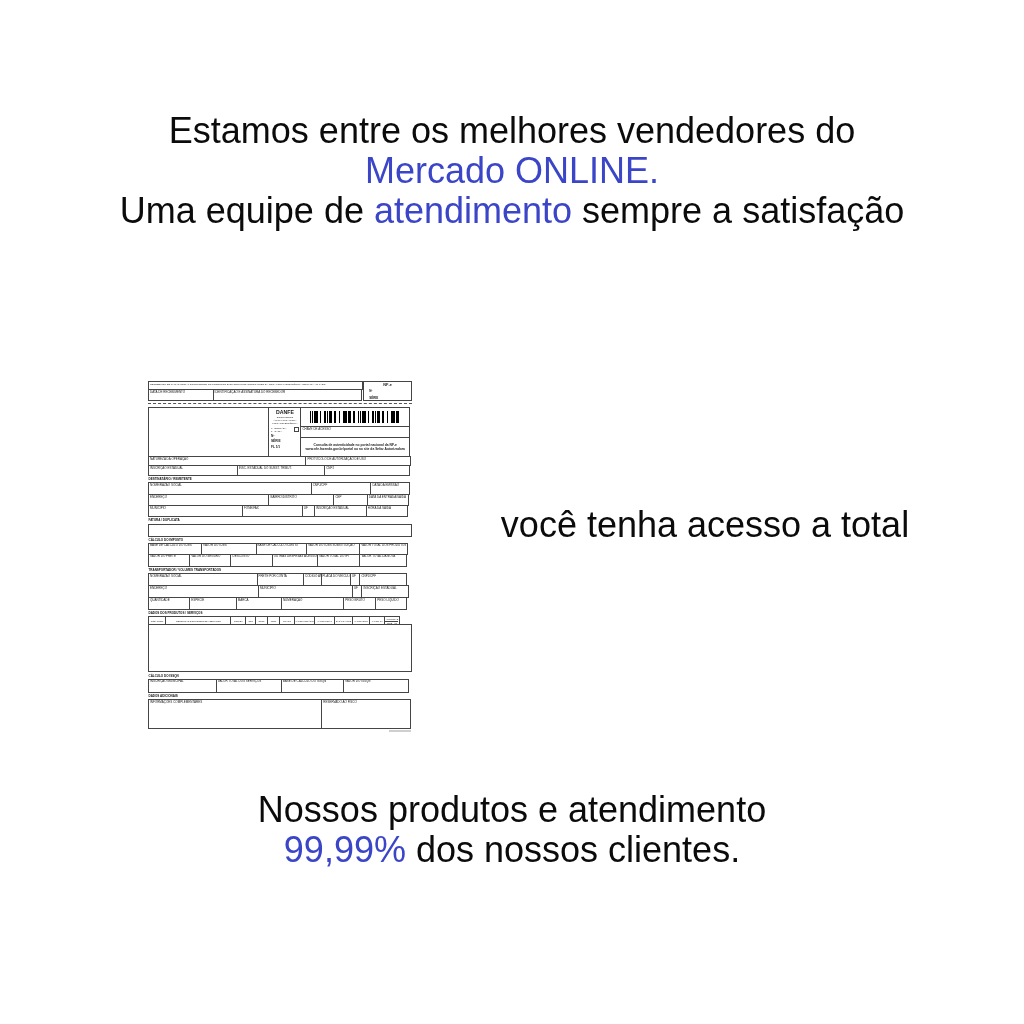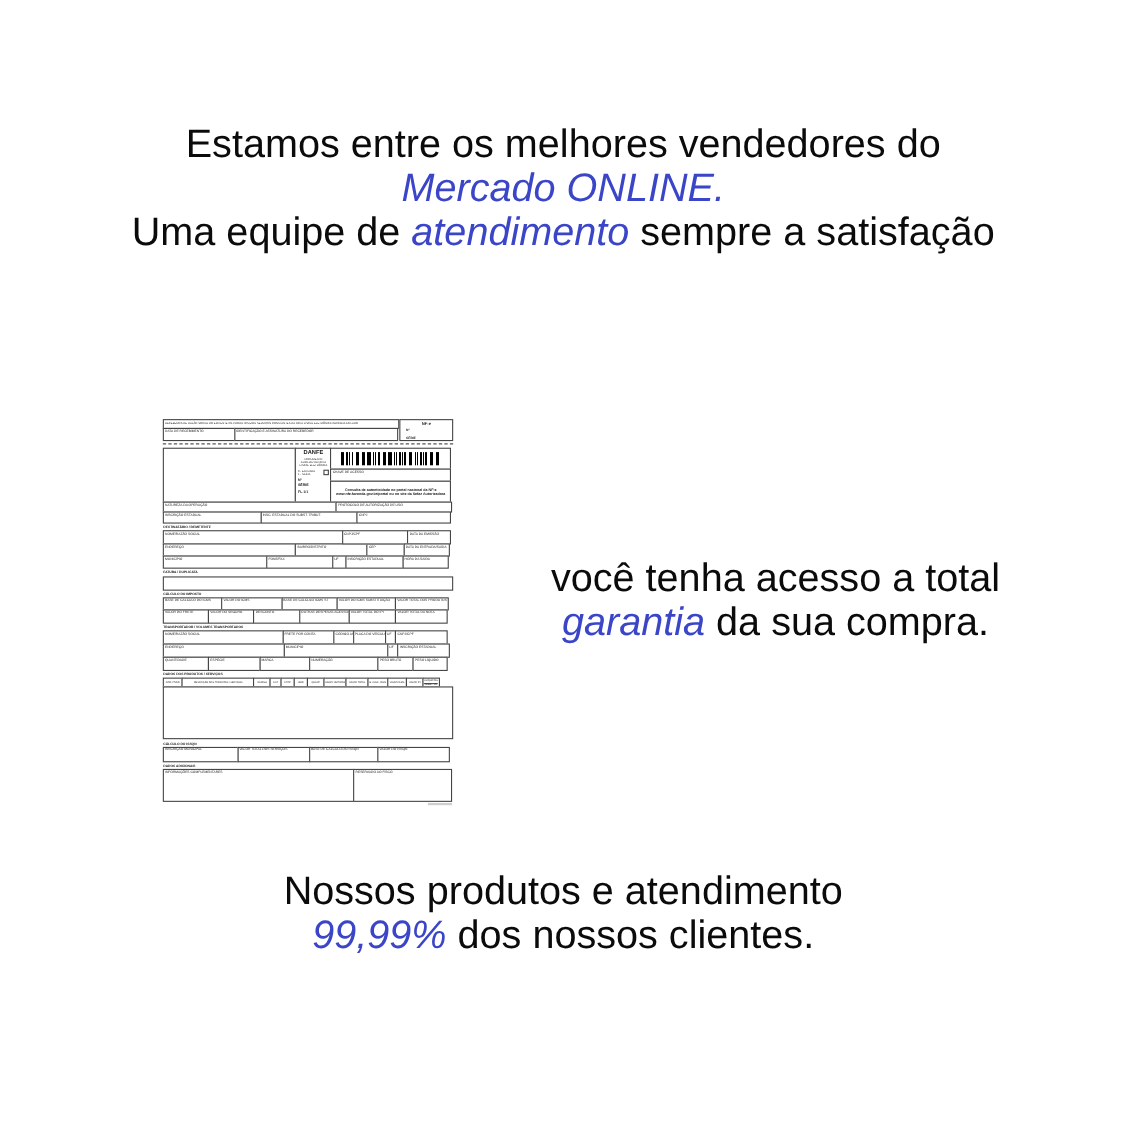--- a/index.html
+++ b/index.html
@@ -6,21 +6,21 @@
   body {
     width:1024px; height:1024px; position:relative; overflow:hidden;
     background:#ffffff; font-family:"Liberation Sans", sans-serif;
   }
   p { margin:0; }
   
   .tblock { position:absolute; text-align:center; color:#0b0b0b; font-size:36px; line-height:40px; font-weight:400; }
   .intro  { left:0px;   top:111px; width:1024px; }
   .nota   { left:430px; top:505px; width:550px; }
   .bottom { left:212px; top:790px; width:600px; }
-  .blue { color:#3b45c8;font-style:italic; }
+  .blue { color:#3b45c8; }
 
   
   .inv { position:absolute; left:148px; top:381px; width:264px; height:371px; color:#1a1a1a; }
   .inv * { box-sizing:border-box; }
   .row { display:flex; align-items:stretch; }
   .row + .row { margin-top:-1px; }
   .cell { border:1px solid #454545; margin-right:-1px; background:#fff; overflow:hidden; position:relative; }
   .cell:last-child { margin-right:0; }
   .thick { border-width:1.5px; z-index:2; }
   .lbl { display:block; font-size:3px; line-height:1.2; padding:0.6px 0 0 1px; color:#222; white-space:nowrap; overflow:hidden; }
@@ -56,21 +56,20 @@
 <body>
 
 <div class="tblock intro">
   <p><span>Estamos entre os melhores vendedores do</span></p>
   <p><span class="blue">Mercado ONLINE.</span></p>
   <p><span>Uma equipe de </span><span class="blue">atendimento</span><span> sempre a satisfação</span></p>
 </div>
 
 <div class="tblock nota">
   <p><span>você tenha acesso a total</span></p>
-  <p><span class="blue">garantia</span><span> da sua compra.</span></p>
 </div>
 
 <div class="tblock bottom">
   <p><span>Nossos produtos e atendimento</span></p>
   <p><span class="blue">99,99%</span><span> dos nossos clientes.</span></p>
 </div>
 
 <div class="inv">
 
   <div class="row" style="height:20px">

